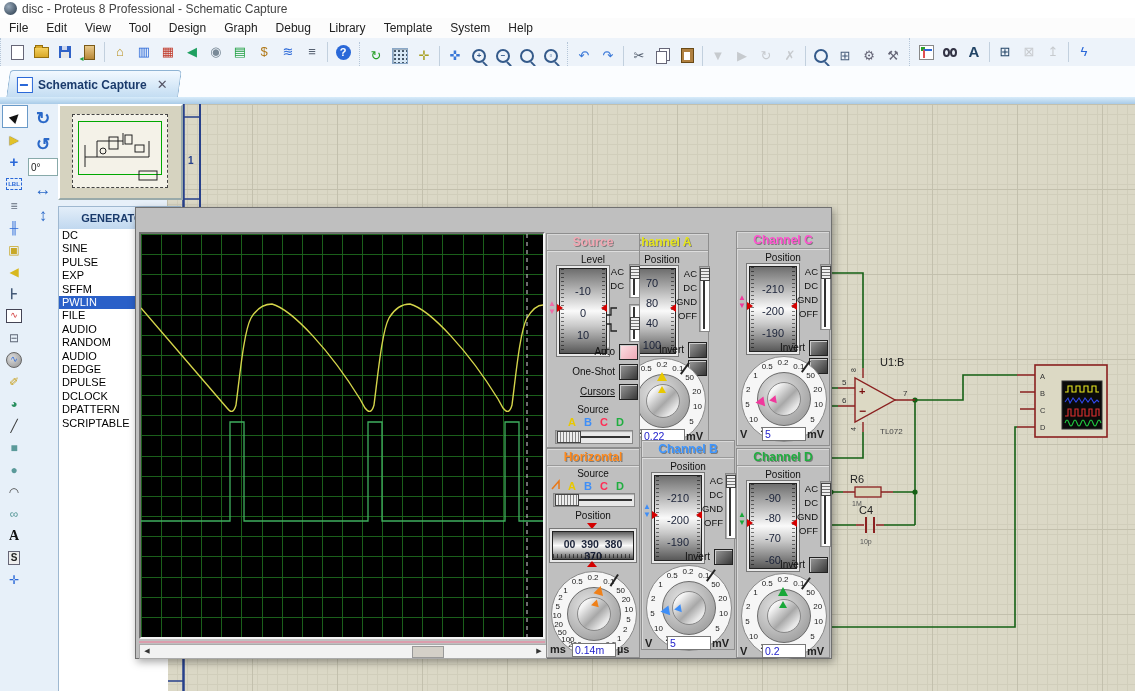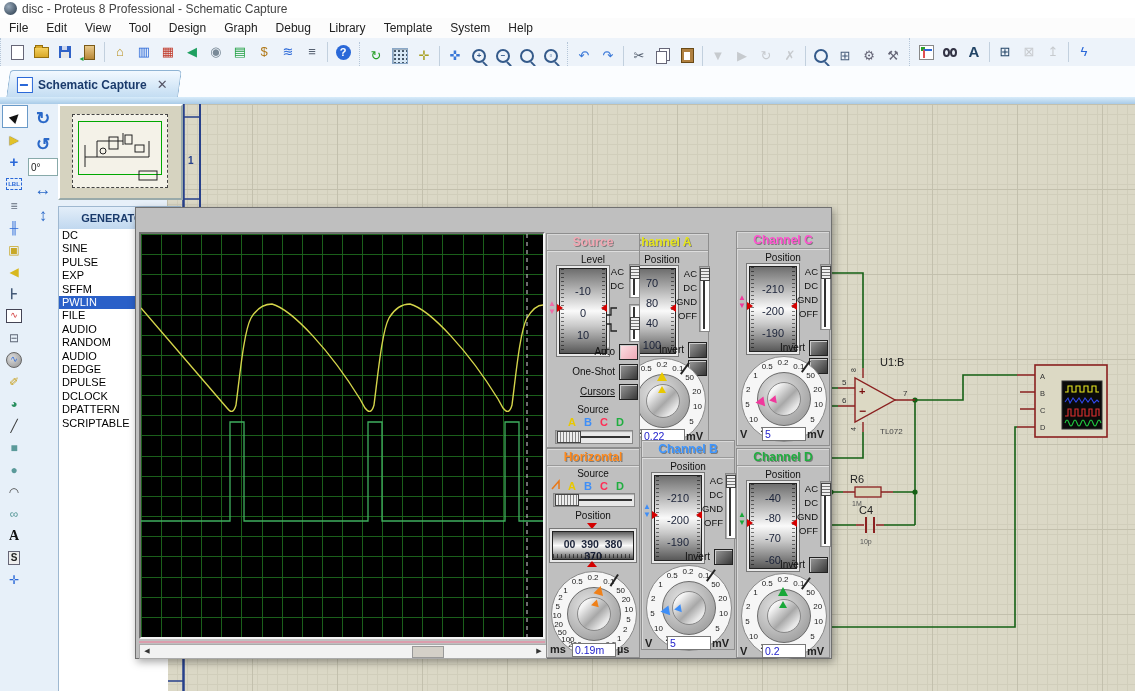--- a/index.html
+++ b/index.html
@@ -687,21 +687,21 @@
           <div class="kunit" style="left: 70px; top: 196px;">mV</div>
           <div class="kval" style="left: 25px; top: 195px;">5</div>
         </div>
         <div class="panel abs" style="left: 600px; top: 240px; height: 208px;">
           <div class="ptitle" style="color: rgb(31, 174, 63);">Channel D</div>
           <div class="plabel" style="left: 0px; top: 20px; width: 100%; text-align: center;">Position</div>
           <div class="chan-arrows" style="left: 0px; top: 62px; color: rgb(24, 168, 56);">▲<br>▼</div>
           <div class="drum" style="left: 12px; top: 34px;">
             <div class="dticks" style="left: 1px;"></div>
             <div class="dticks" style="right: 1px;"></div>
-            <div class="drumnum" style="top: 8px;">-40</div>
+            <div class="drumnum" style="top: 8px;">-90</div>
             <div class="drumnum" style="top: 28px;">-80</div>
             <div class="drumnum" style="top: 48px;">-70</div>
             <div class="drumnum" style="top: 70px;">-60</div>
           </div>
           <div class="mkr-r" style="left: 10px; top: 70px;"></div>
           <div class="mkr-l" style="left: 54px; top: 70px;"></div>
           <div class="swlabel" style="left: 54px; top: 34px;">AC</div>
           <div class="swlabel" style="left: 54px; top: 48px;">DC</div>
           <div class="swlabel" style="left: 54px; top: 62px;">GND</div>
           <div class="swlabel" style="left: 54px; top: 76px;">OFF</div>
@@ -827,18 +827,18 @@
           <div class="klabel" style="left: 72.2px; top: 188.7px;">1</div>
           <div class="klabel" style="left: 64px; top: 195.2px;">0.5</div>
           <div class="knob" style="top: 138px;"></div>
           <div class="kcap" style="top: 148px;"></div>
           <div class="ptrw" style="left: 46px; top: 164px; transform: rotate(16deg);">
             <div class="ptr-out" style="border-bottom-color: rgb(240, 128, 24);"></div>
             <div class="ptr-in" style="border-bottom-color: rgb(240, 128, 24);"></div>
           </div>
           <div class="kunit" style="left: 3px; top: 194px;">ms</div>
           <div class="kunit" style="left: 70px; top: 194px;">µs</div>
-          <div class="kval" style="left: 25px; top: 194px;">0.19m</div>
+          <div class="kval" style="left: 25px; top: 194px;">0.14m</div>
         </div>
       </div>
   </div>
 
 </div>
 
 </body></html>

